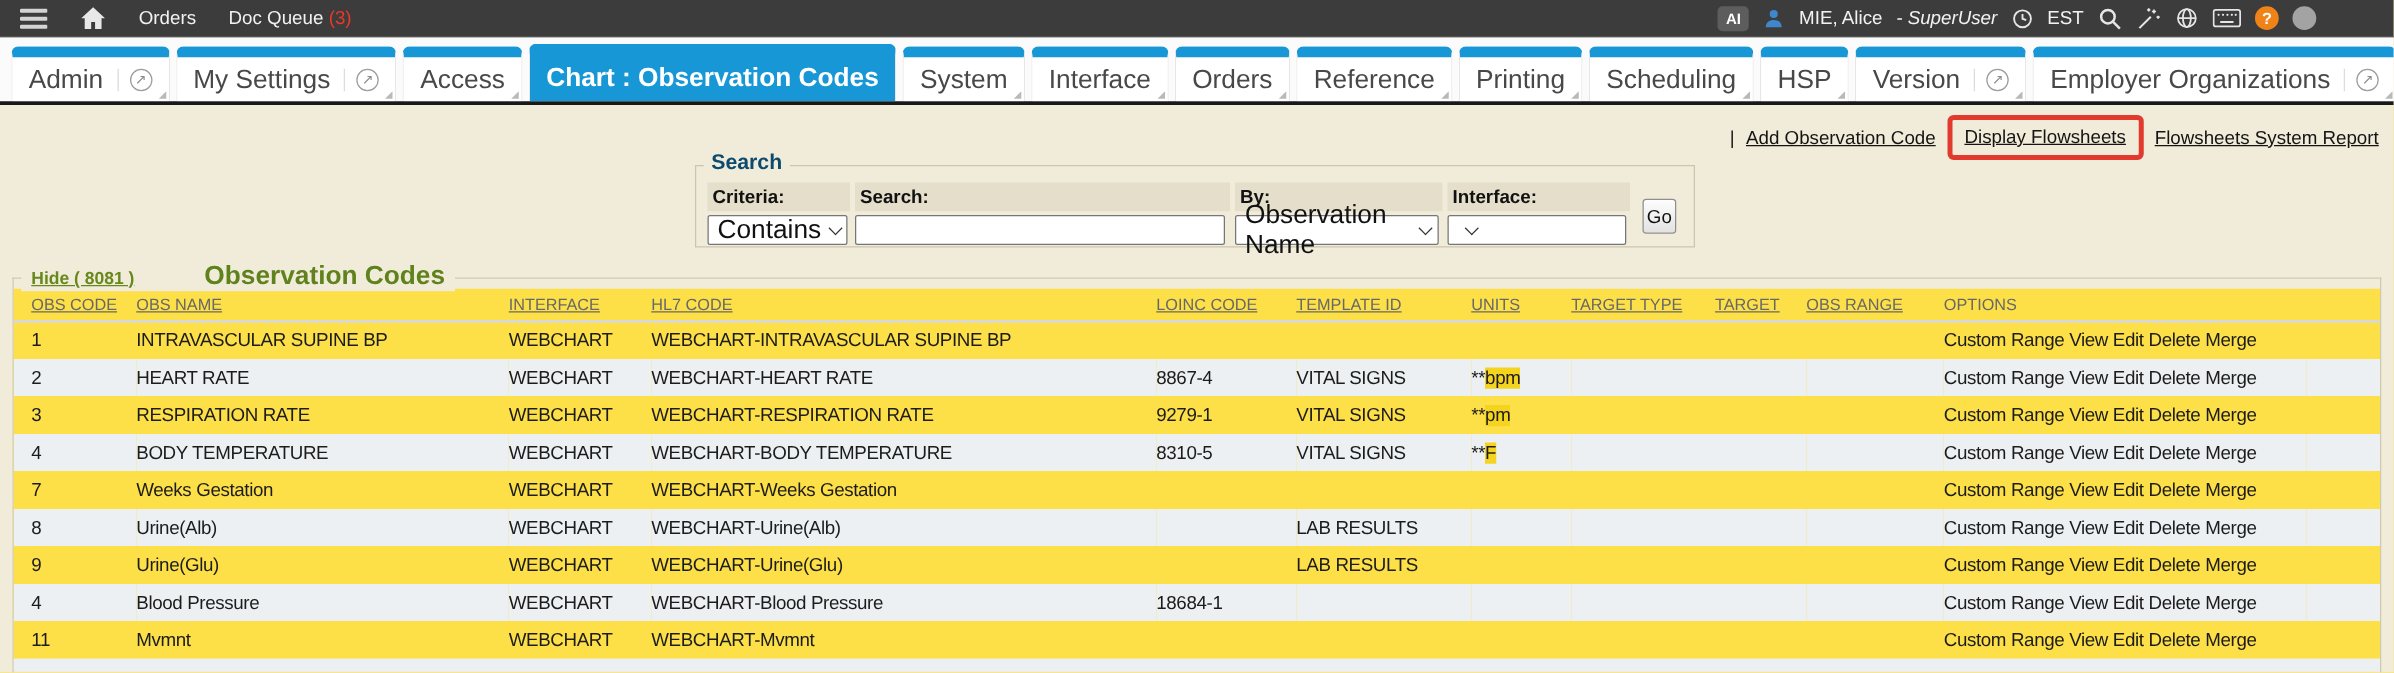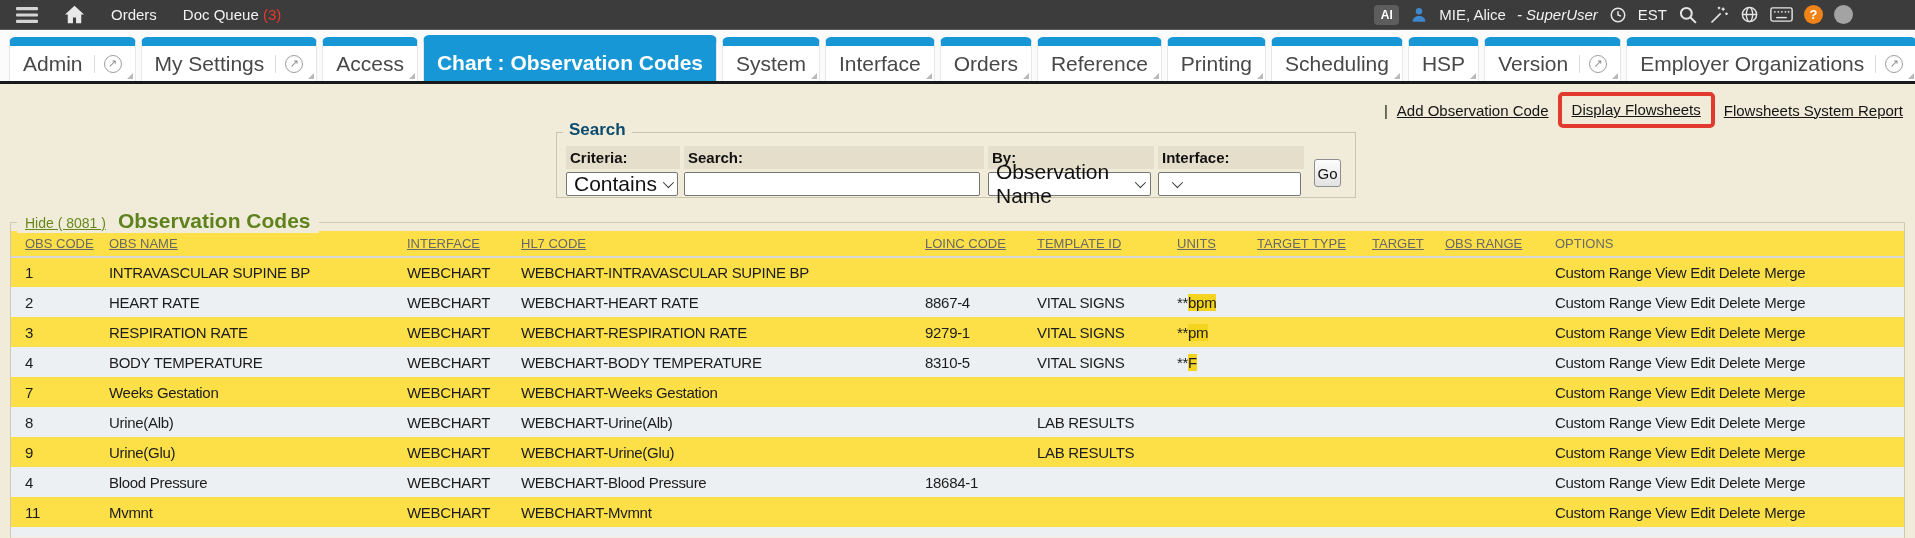--- a/index.html
+++ b/index.html
@@ -66,23 +66,23 @@
   .ctl-narrow { width:112px; } .ctl-by { width:163px; } .ctl-if { width:143px; }
   .go-btn { position:absolute; left:757px; top:26px; height:28px; width:27px;
             background:linear-gradient(#fdfdfd,#e2e2e2); border:1px solid #8f8f8f; border-radius:3px;
             font-size:15px; color:#111; cursor:pointer; font-family:"Liberation Sans",sans-serif; }
 
   
   .codes-fieldset { position:absolute; left:10px; top:222px; width:1895px; height:316px;
                     border-top:1px solid #cfc9b2; border-left:1px solid #cfc9b2; border-right:1px solid #cfc9b2; }
   .codes-legend-wrap { position:absolute; top:-14px; left:6px; background:#f1ecda; padding:0 8px;
                        display:flex; align-items:baseline; gap:12px; }
-  .hide-link { color:#67891c; font-weight:normal; font-size:14px; text-decoration:underline;
+  .hide-link { color:#67891c; font-weight:bold; font-size:14px; text-decoration:underline;
                white-space:nowrap; cursor:pointer;text-align:center; }
-  .codes-legend { color:#5f821c; font-weight:bold; font-size:21px; white-space:nowrap; }
+  .codes-legend { color:#5f821c; font-weight:bold; font-size:21px; white-space:nowrap;margin-left:44px; }
 
   table.codes { border-collapse:collapse; table-layout:fixed; width:100%; margin-top:8px; background:#fde047; }
   table.codes th { text-align:left; font-weight:normal; font-size:13px; color:#686868;
                    text-decoration:underline; height:26px; vertical-align:middle; white-space:nowrap;
                    border-bottom:2px solid #d8d8d8; cursor:pointer; }
   table.codes th.no-sort { text-decoration:none; cursor:default; }
   table.codes td { height:30px; font-size:15px; letter-spacing:-0.3px; color:#1c1c1c;
                    vertical-align:middle; white-space:nowrap; overflow:hidden; }
   table.codes th:first-child, table.codes td:first-child { padding-left:14px; }
   tr.stripe td { background:#edf0f3; }

